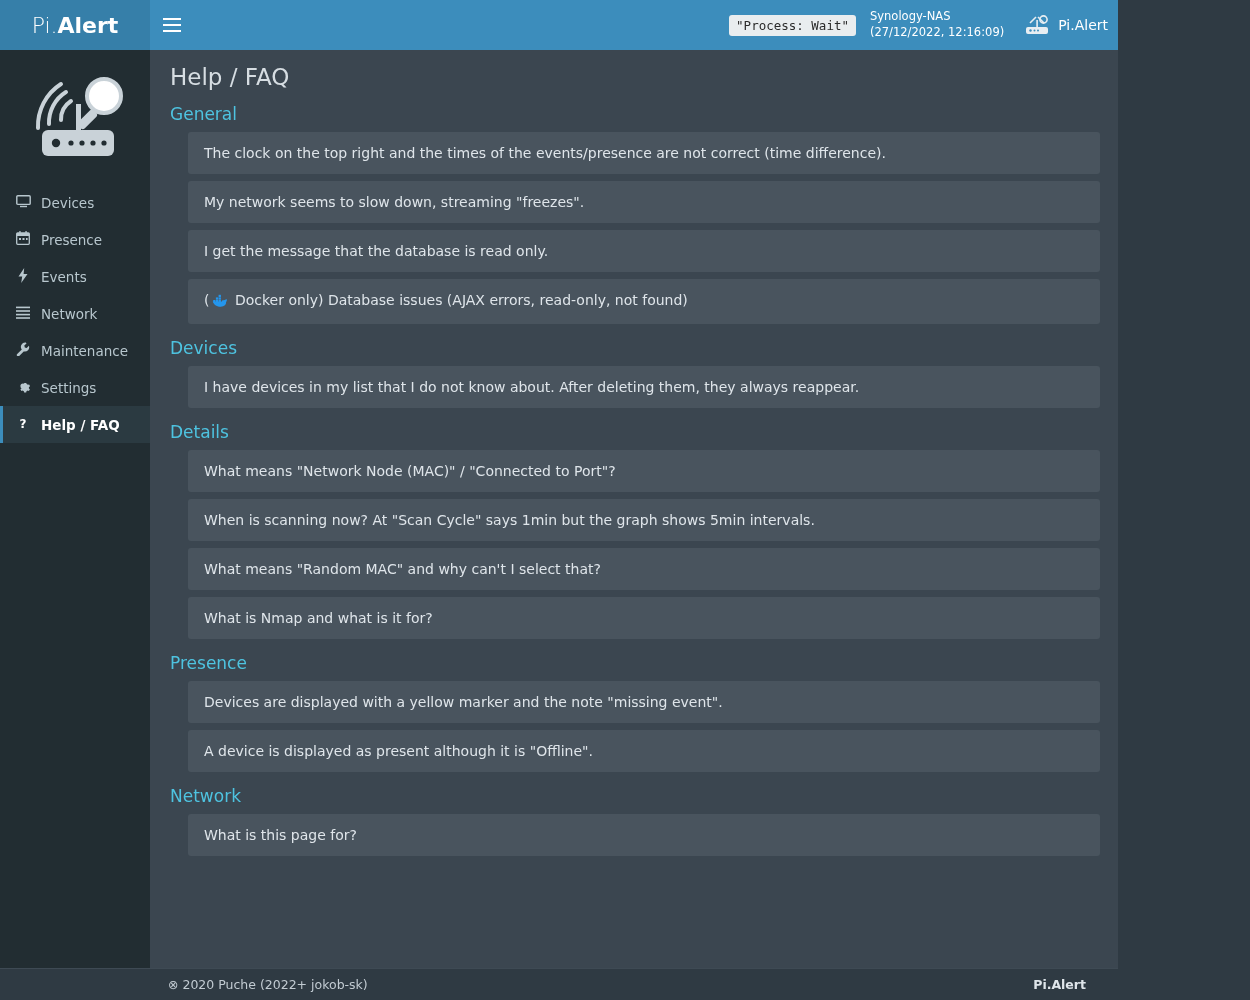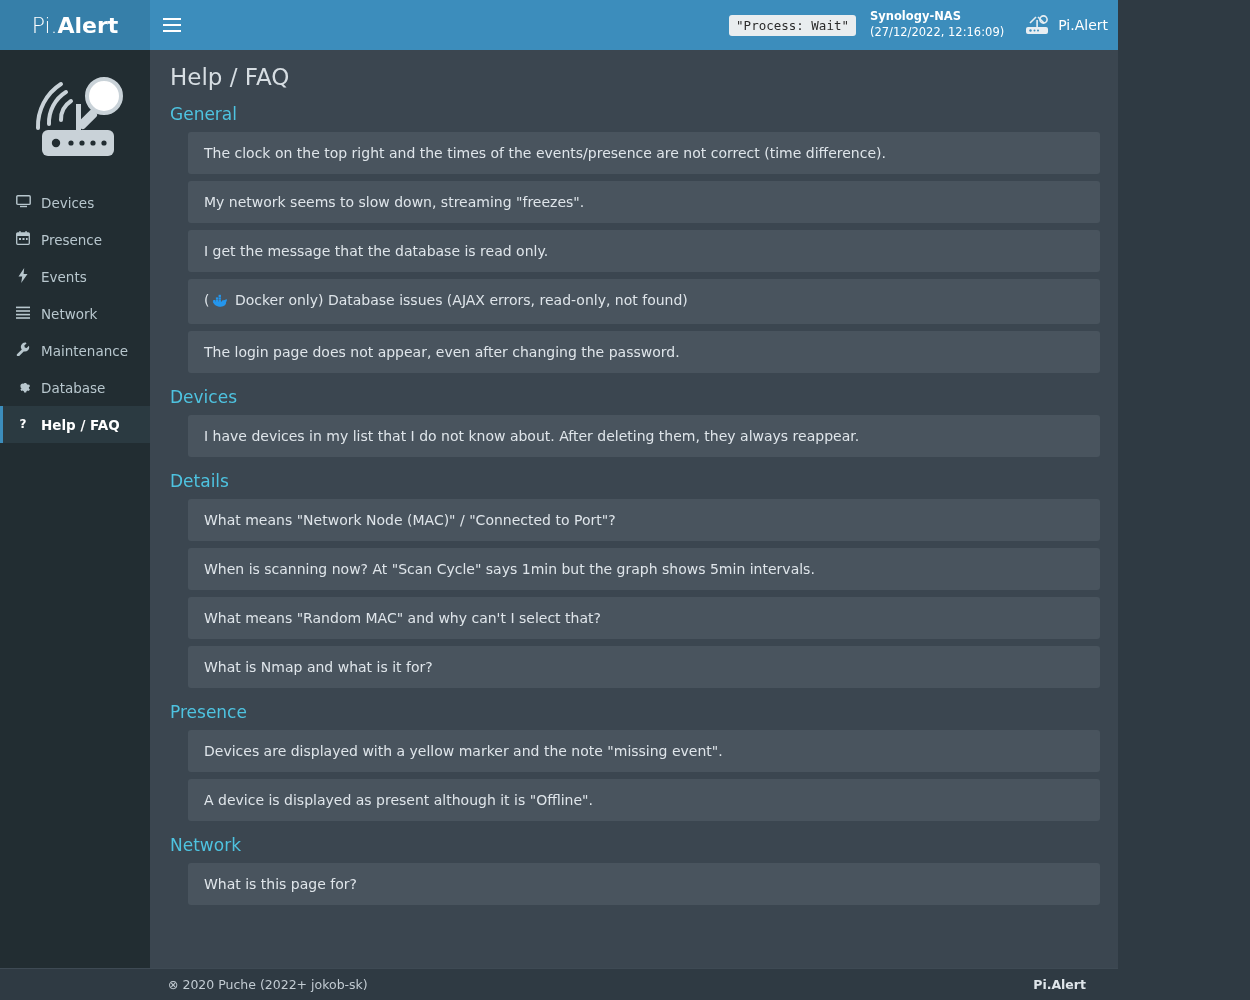--- a/index.html
+++ b/index.html
@@ -44,21 +44,21 @@
     color: #2b2b2b;
     border-radius: 3px;
     font-family: "DejaVu Sans Mono", "Liberation Mono", monospace;
     font-size: 12.5px;
     padding: 3px 7px;
     white-space: nowrap;
   }
   .server-info {
     font-size: 11.5px; line-height: 1.35; text-align: left; color: #fff;
   }
-  .server-info .name { font-weight: 700; }
+  .server-info .name { font-weight: 400; }
   .brand-right {
     display: flex; align-items: center; gap: 8px;
     font-size: 14px; color: #fff; padding-left: 6px;
   }
   .brand-right svg { display: block; }
 
   
   .body-wrap { flex: 1 1 auto; display: flex; min-height: 0; }
 
   
@@ -250,21 +250,21 @@
               </svg>
           </span>
           <span>Maintenance</span>
         </li>
         <li>
           <span class="mi">
             <svg width="14" height="14" viewBox="0 0 14 14">
                 <path d="M7 4.4a2.6 2.6 0 1 0 0 5.2 2.6 2.6 0 0 0 0-5.2zm6.1 3.6l1-0.8-1-1.8-1.3 0.4a4.9 4.9 0 0 0-1.2-0.7L10.3 4H8.2L8 5.1a4.9 4.9 0 0 0-1.2 0.7L5.4 5.4l-1 1.8 1 0.8a5 5 0 0 0 0 1.4l-1 0.8 1 1.8 1.3-0.4c0.4 0.3 0.8 0.5 1.2 0.7l0.2 1.1h2.1l0.2-1.1c0.4-0.2 0.8-0.4 1.2-0.7l1.3 0.4 1-1.8-1-0.8a5 5 0 0 0 0-1.4z" fill="#b8c7ce"></path>
               </svg>
           </span>
-          <span>Database</span>
+          <span>Settings</span>
         </li>
         <li class="active">
           <span class="mi">
             <svg width="10" height="14" viewBox="0 0 10 14">
                 <text x="5" y="11.5" text-anchor="middle" font-size="12" font-family="DejaVu Sans, sans-serif" font-weight="700" fill="#ffffff">?</text>
               </svg>
           </span>
           <span>Help / FAQ</span>
         </li>
       </ul>
@@ -281,21 +281,20 @@
         <span>(</span><span class="docker-icon"><svg width="17" height="14" viewBox="0 0 17 14" aria-hidden="true">
               <rect x="2.2" y="6" width="2.3" height="2.3" fill="#2496ed"></rect>
               <rect x="4.9" y="6" width="2.3" height="2.3" fill="#2496ed"></rect>
               <rect x="7.6" y="6" width="2.3" height="2.3" fill="#2496ed"></rect>
               <rect x="4.9" y="3.4" width="2.3" height="2.3" fill="#2496ed"></rect>
               <rect x="7.6" y="3.4" width="2.3" height="2.3" fill="#2496ed"></rect>
               <rect x="7.6" y="0.8" width="2.3" height="2.3" fill="#2496ed"></rect>
               <path d="M11 6.4c1.9 0 3.6-0.6 4.6-1.3 0.5 1.1 0.2 2.3-0.6 3 0.5 2.6-1.7 4.6-5.2 4.6-3.6 0-7-1.9-8-5.3 1.2 0 6.9 0 9.2 0z" fill="#2496ed"></path>
             </svg></span><span> Docker only) Database issues (AJAX errors, read-only, not found)</span>
       </div>
-      <div class="faq-item">The login page does not appear, even after changing the password.</div>
 
       <h2 class="section-title">Devices</h2>
       <div class="faq-item">I have devices in my list that I do not know about. After deleting them, they always reappear.</div>
 
       <h2 class="section-title">Details</h2>
       <div class="faq-item">What means "Network Node (MAC)" / "Connected to Port"?</div>
       <div class="faq-item">When is scanning now? At "Scan Cycle" says 1min but the graph shows 5min intervals.</div>
       <div class="faq-item">What means "Random MAC" and why can't I select that?</div>
       <div class="faq-item">What is Nmap and what is it for?</div>
 

